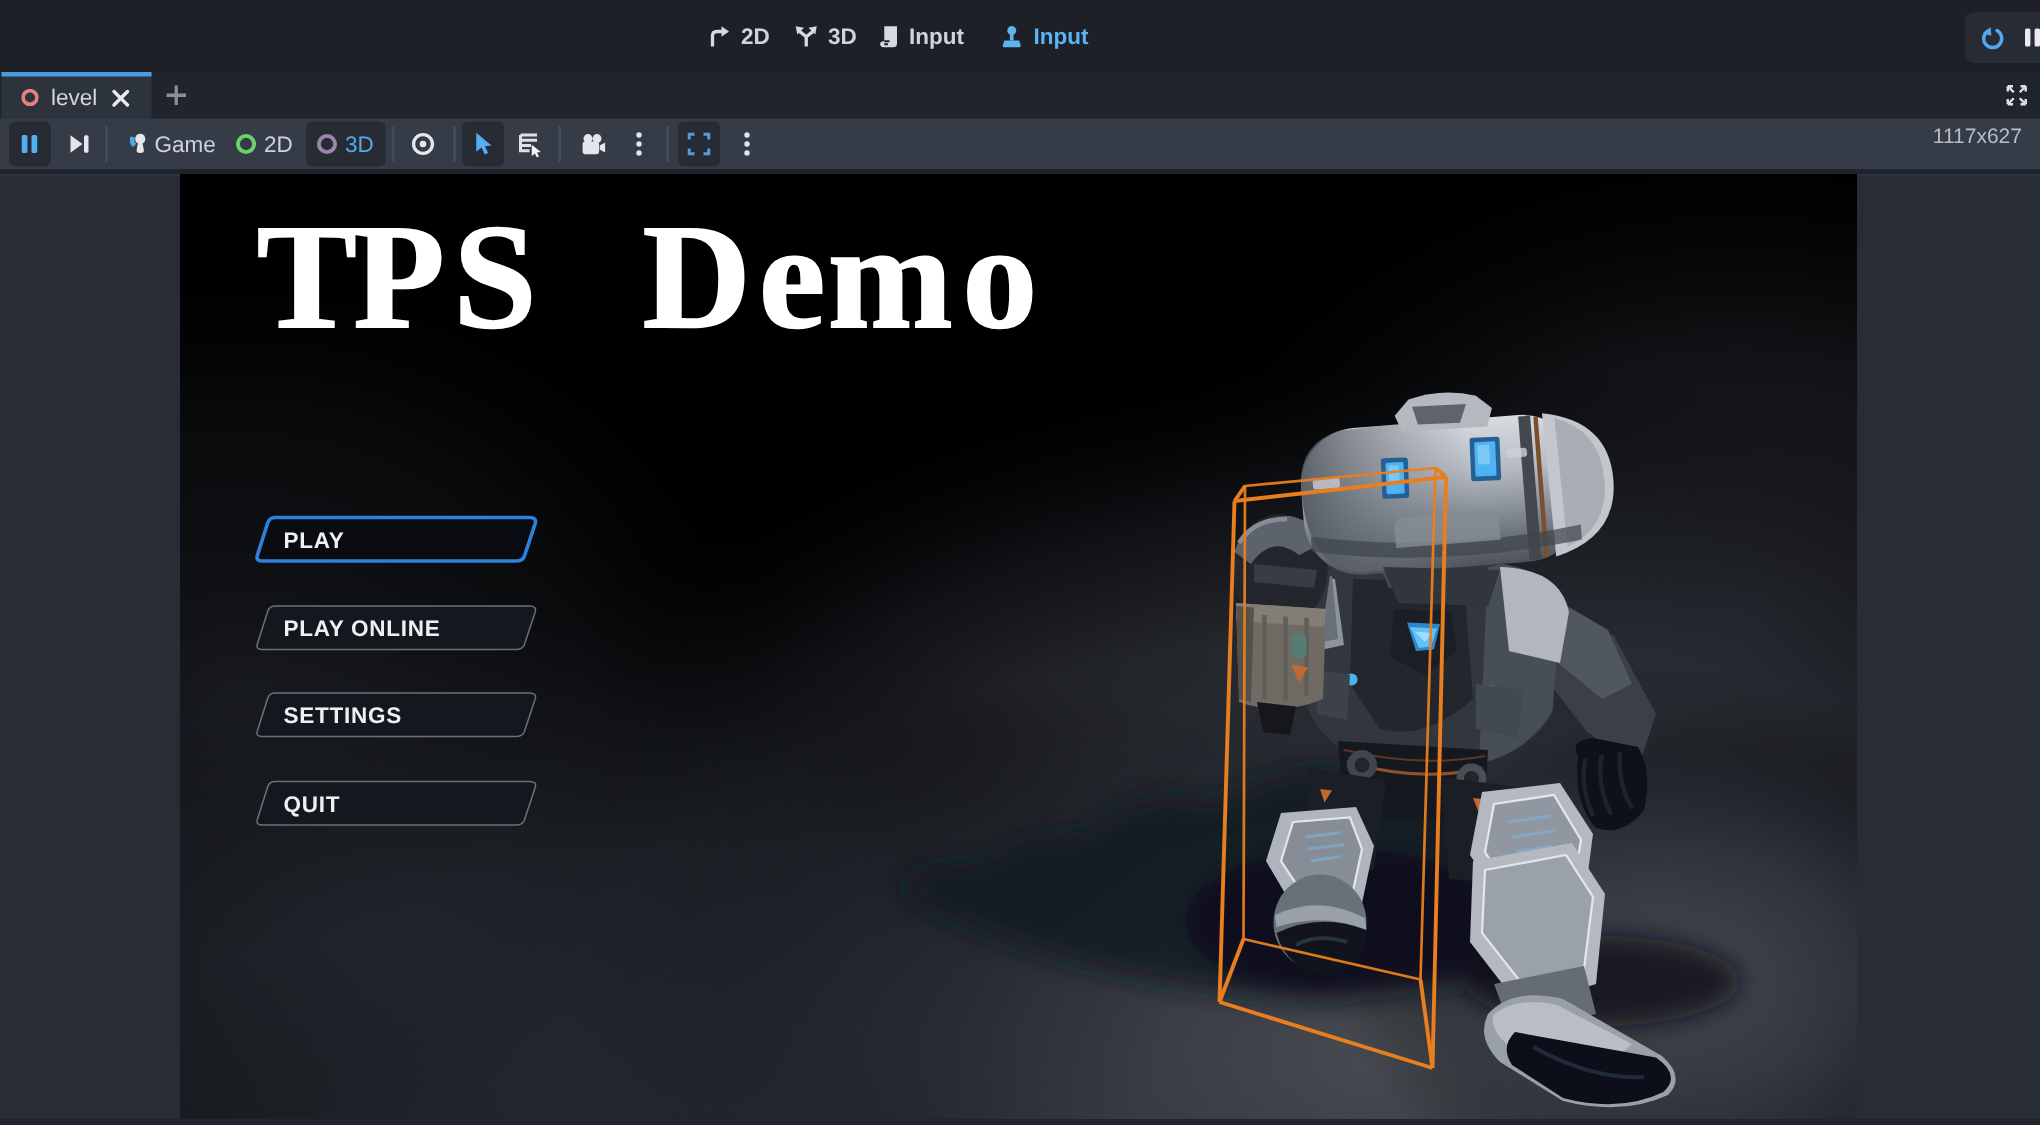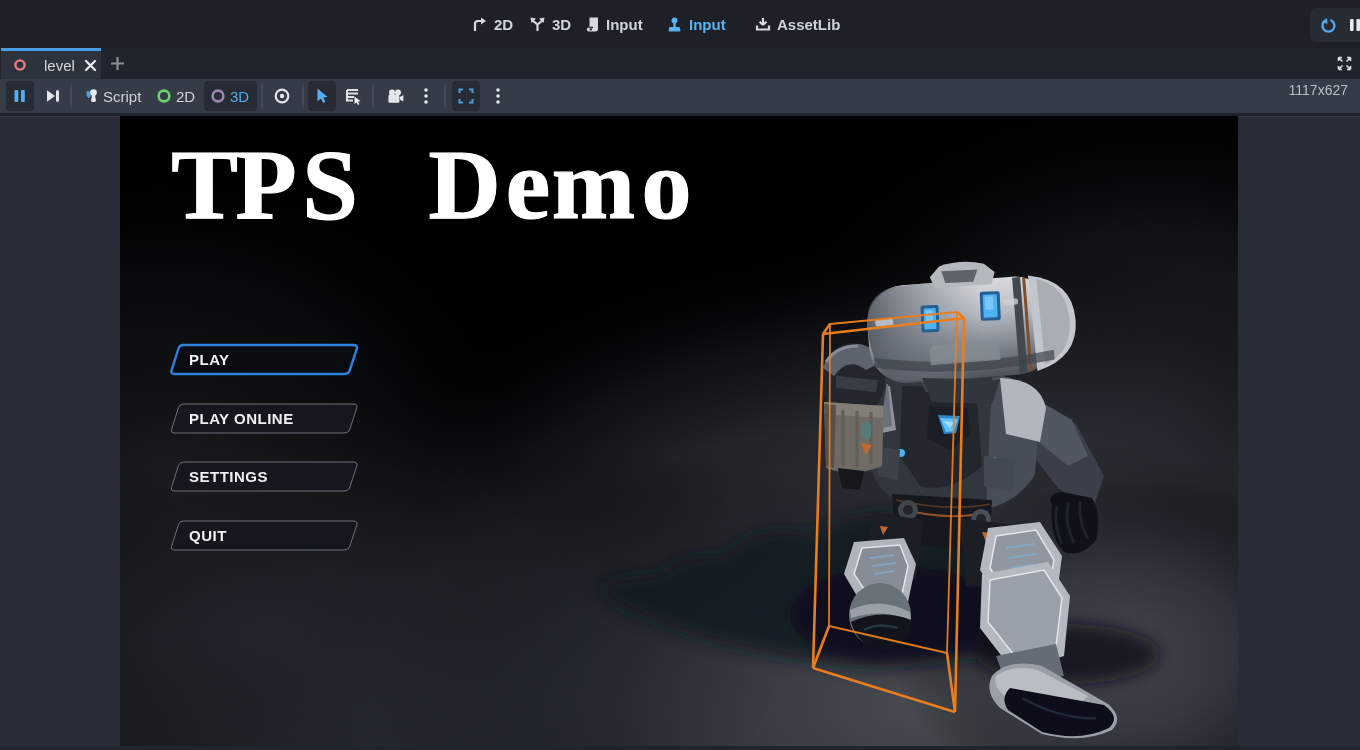--- a/index.html
+++ b/index.html
@@ -57,45 +57,38 @@
         <span>Input</span>
       </div>
     <div class="mitem" style="left:666px;color:#5db2f0;">
         <svg width="17" height="17" viewBox="0 0 17 17">
           <circle cx="8.5" cy="4.4" r="3" fill="#5db2f0"></circle>
           <rect x="7.3" y="6" width="2.4" height="5" fill="#5db2f0"></rect>
           <path d="M3.5 11 H13.5 L14.5 14.5 Q14.5 15.5 13.5 15.5 H3.5 Q2.5 15.5 2.5 14.5 Z" fill="#5db2f0"></path>
         </svg>
         <span>Input</span>
       </div>
-    <div class="mitem" style="left:755px;">
-        <svg width="16" height="17" viewBox="0 0 16 17">
-          <path d="M8 2 V9 M8 9 L4.6 5.8 M8 9 L11.4 5.8" fill="none" stroke="#d6dae0" stroke-width="2.2"></path>
-          <path d="M2 9.5 V13.5 H14 V9.5" fill="none" stroke="#d6dae0" stroke-width="2.2"></path>
-        </svg>
-        <span>AssetLib</span>
-      </div>
   </div>
   <div id="rpanel">
     <svg width="17" height="17" viewBox="0 0 17 17">
         <path d="M11.3 3.4 A 6 6 0 1 1 5.3 3.6" fill="none" stroke="#55a8ee" stroke-width="2.3" stroke-linecap="round"></path>
         <path d="M7.0 1.0 L7.6 6.8 L1.8 5.4 Z" fill="#55a8ee"></path>
       </svg>
     <svg width="12" height="14" viewBox="0 0 12 14">
         <rect x="0" y="1" width="3.6" height="12" rx="1" fill="#e8eaed"></rect>
         <rect x="6.4" y="1" width="3.6" height="12" rx="1" fill="#e8eaed"></rect>
       </svg>
   </div>
 </div>
 <div id="tabbar">
   <div id="tab">
     <svg style="margin-left:13px" width="12" height="12" viewBox="0 0 12 12">
         <circle cx="6" cy="6" r="4.6" fill="none" stroke="#e87f7f" stroke-width="2.4"></circle>
       </svg>
-    <span style="font-size:15px;color:#d4d8dd;margin-left:18px;">level</span>
+    <span style="font-size:15px;color:#d4d8dd;margin-left:8px;">level</span>
     <svg style="margin-left:9px" width="13" height="13" viewBox="0 0 13 13">
         <path d="M2 2 L11 11 M11 2 L2 11" stroke="#e8eaee" stroke-width="2.3" stroke-linecap="round"></path>
       </svg>
   </div>
   <div class="plus">
       <svg width="15" height="15" viewBox="0 0 15 15">
         <path d="M7.5 1 V14 M1 7.5 H14" stroke="#898f97" stroke-width="2.2"></path>
       </svg>
     </div>
   <div id="expand">
@@ -123,21 +116,21 @@
       </svg>
     </div>
   <div class="sep" style="left:70px;"></div>
   <div class="ti" style="left:85px;width:15px;">
       <svg width="15" height="16" viewBox="0 0 15 16">
         <path d="M2 3 Q0.5 7 3.5 10 L6 8 Q4 6 5 3.5 Z" fill="#4fa8e0"></path>
         <circle cx="8.5" cy="4.6" r="3.4" fill="#e5e8eb"></circle>
         <path d="M7.1 6.8 h2.8 l1 5.2 q0.4 2 -2.4 2 q-2.8 0 -2.4 -2 Z" fill="#e5e8eb"></path>
       </svg>
     </div>
-  <div class="ti tlabel" style="left:103px;">Script</div>
+  <div class="ti tlabel" style="left:103px;">Game</div>
   <div class="ti" style="left:157px;width:14px;">
       <svg width="14" height="14" viewBox="0 0 14 14">
         <circle cx="7" cy="7" r="5.4" fill="none" stroke="#6bd36b" stroke-width="2.6"></circle>
       </svg>
     </div>
   <div class="ti tlabel" style="left:176px;">2D</div>
   <div class="ti box" style="left:204px;width:53px;"></div>
   <div class="ti" style="left:211px;width:14px;">
       <svg width="14" height="14" viewBox="0 0 14 14">
         <circle cx="7" cy="7" r="5.4" fill="none" stroke="#9b86ae" stroke-width="2.6"></circle>

